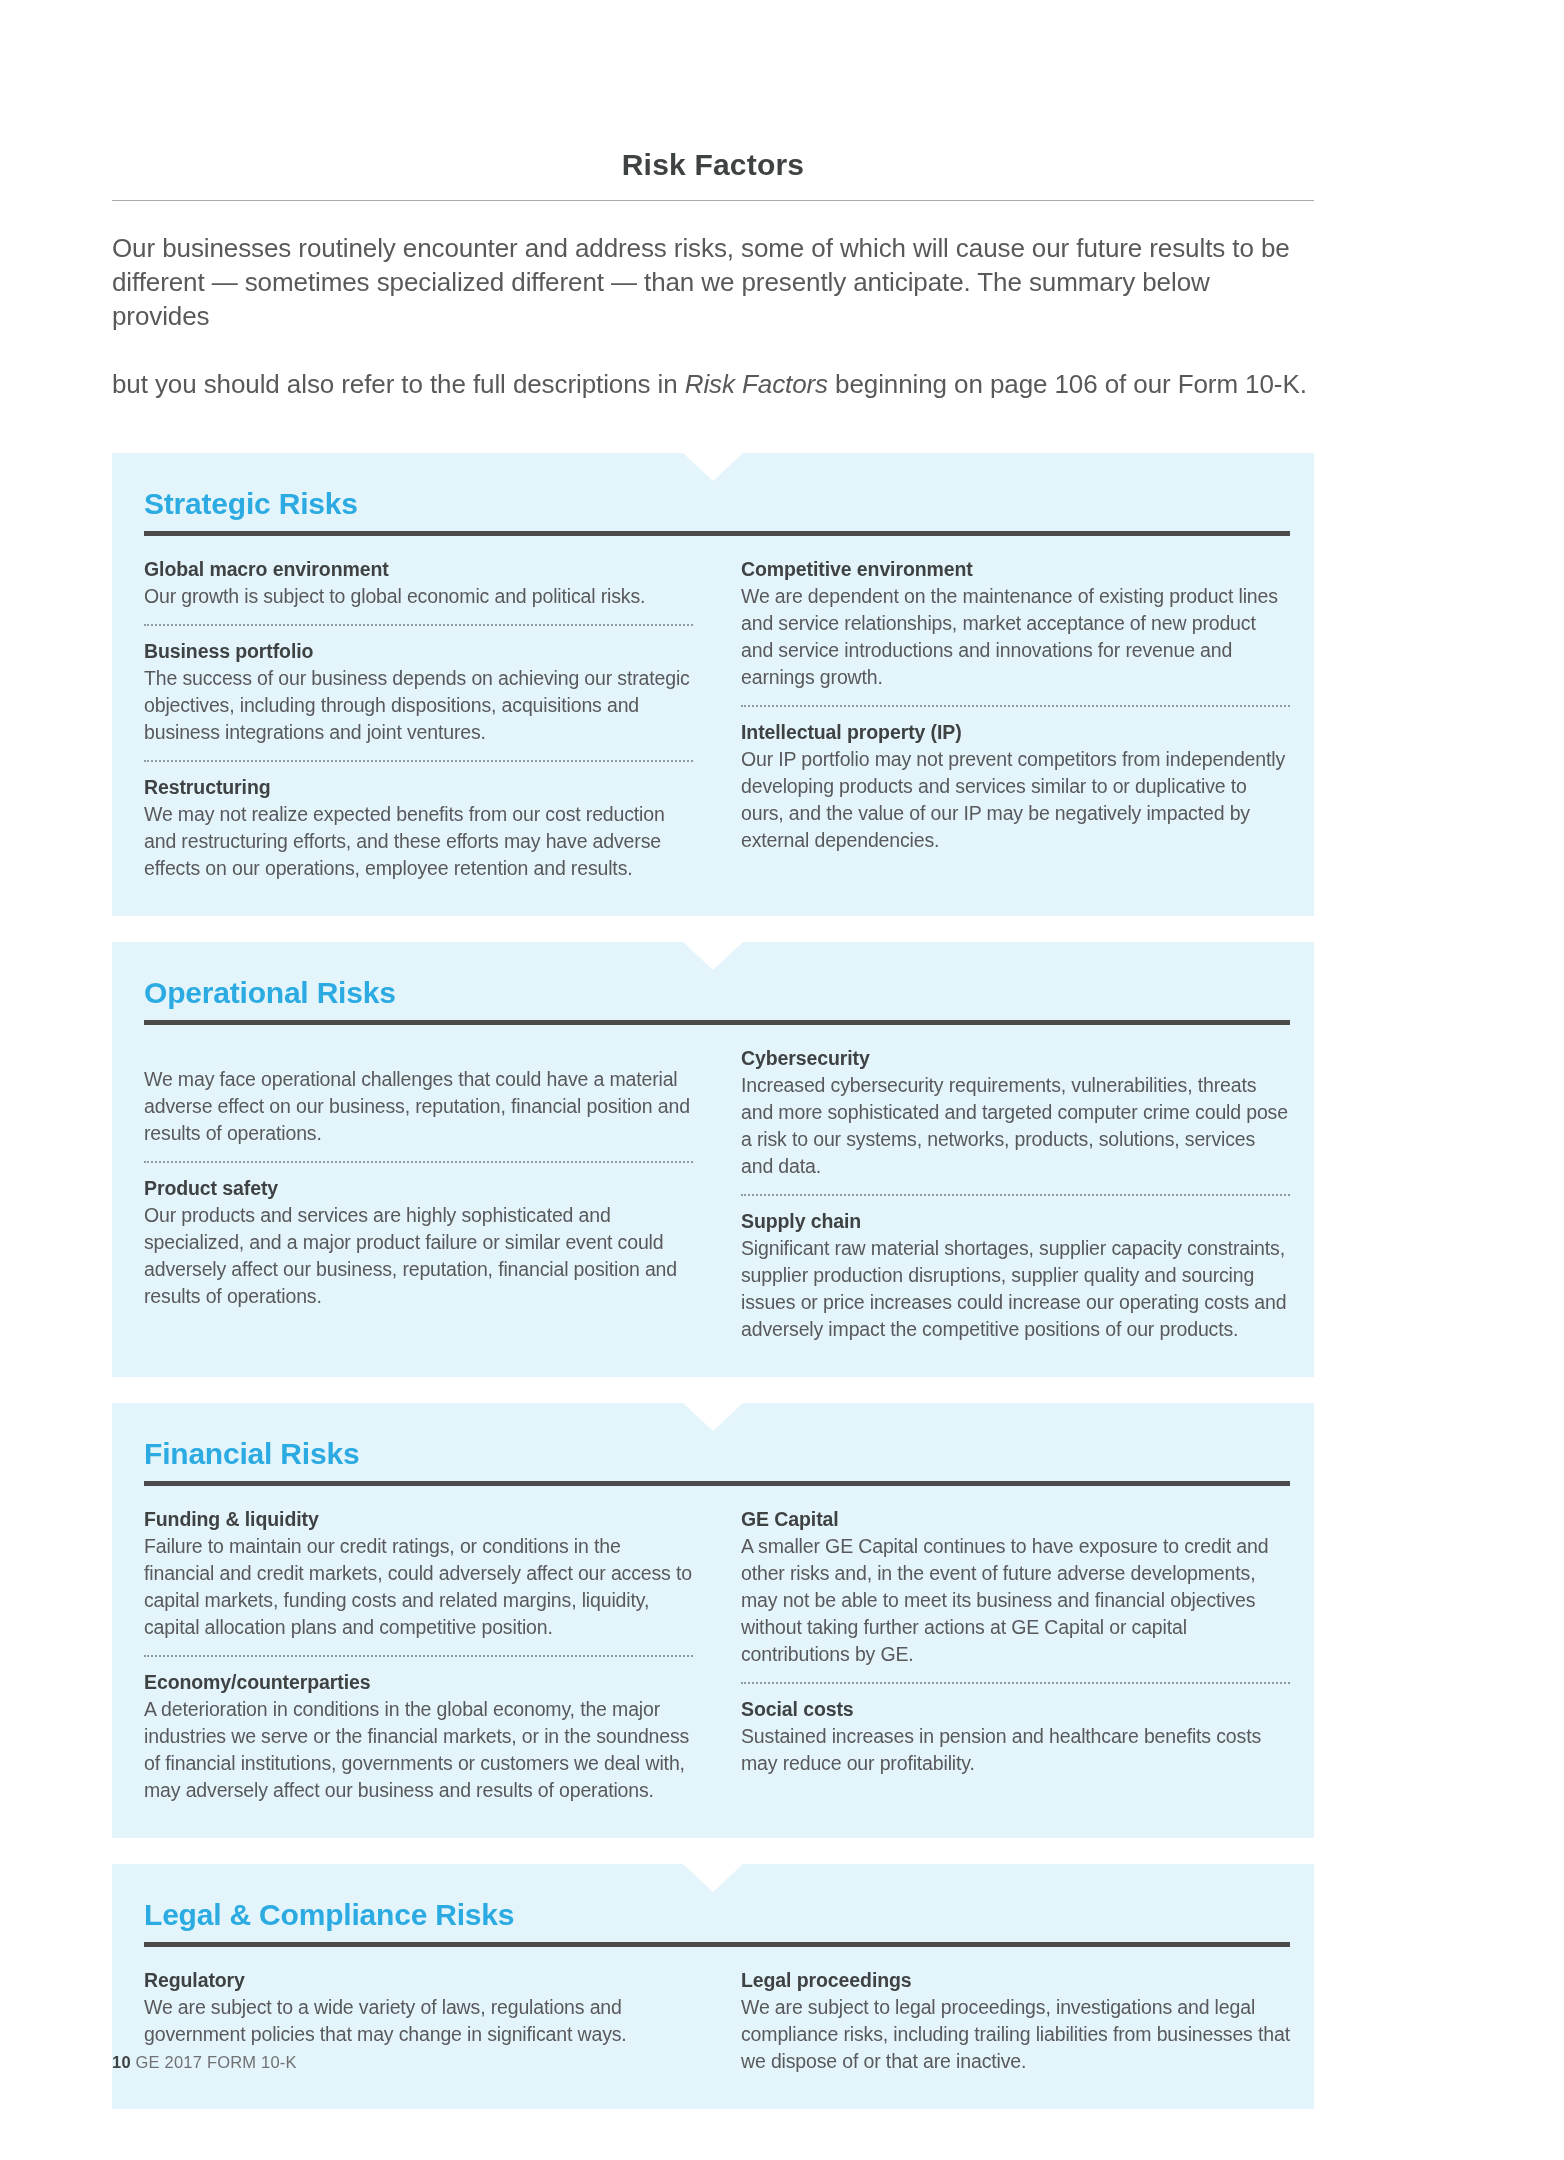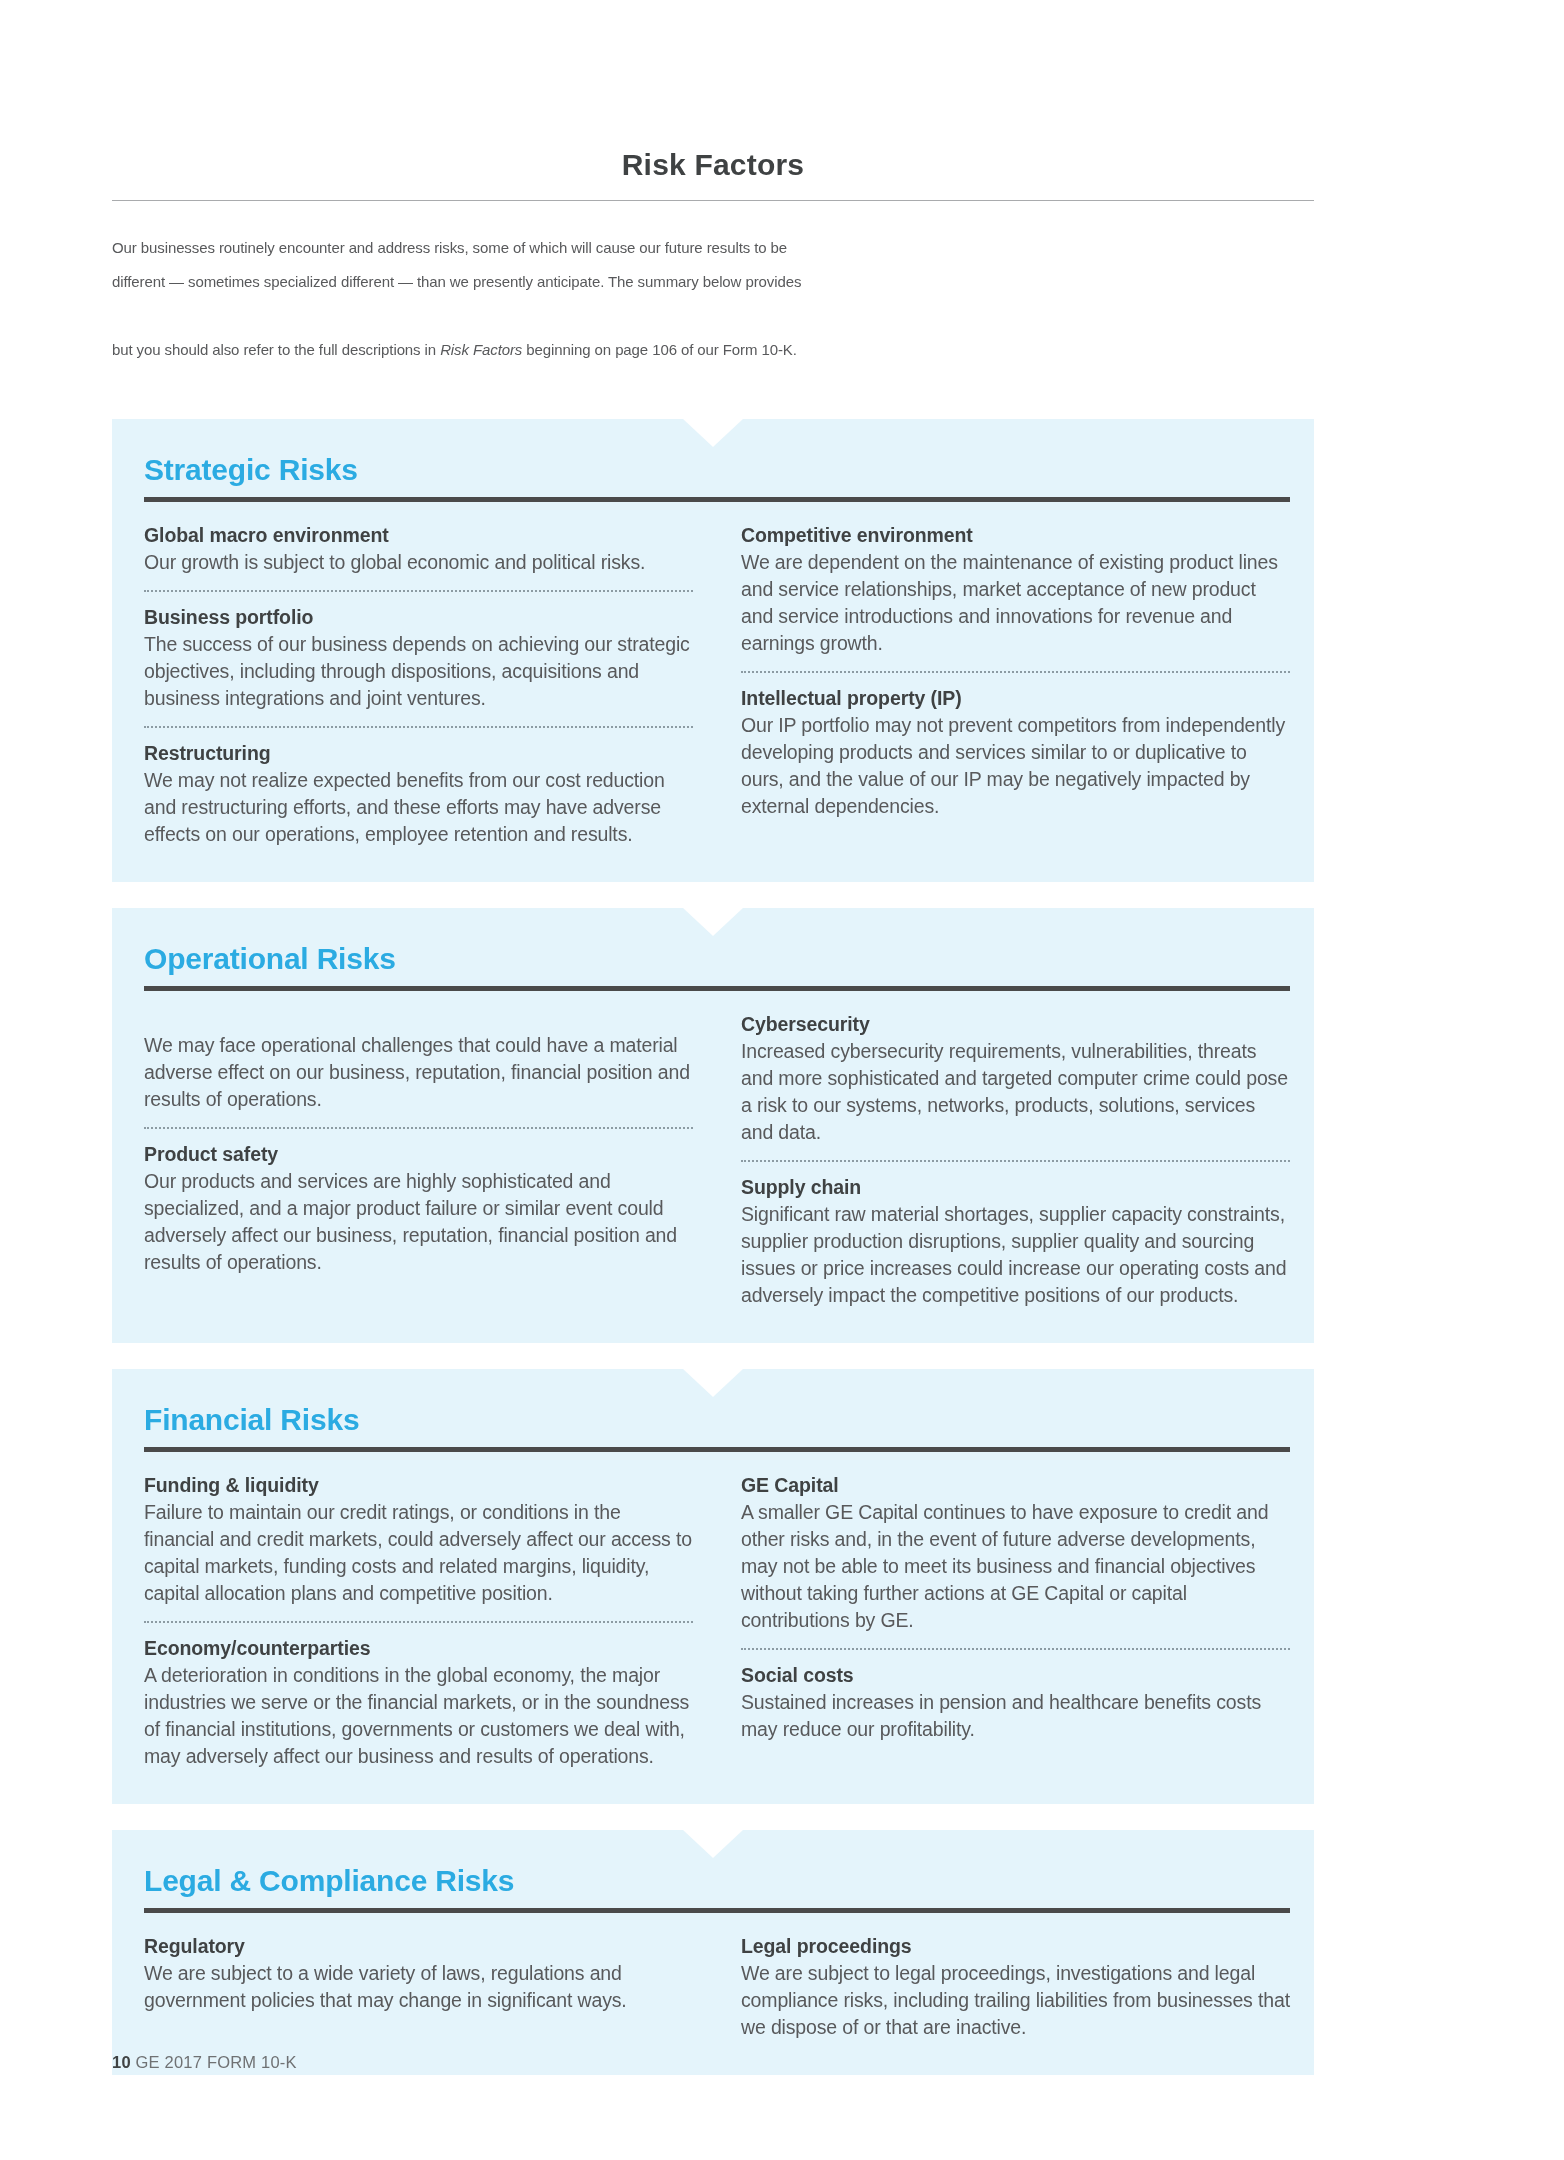--- a/index.html
+++ b/index.html
@@ -38,21 +38,21 @@
   .title-rule {
     margin-top: 18px;
     height: 1px;
     background: #a9abad;
     width: 100%;
   }
 
   
   .intro {
     margin-top: 30px;
-    font-size: 15px;
+    font-size: 26px;
     line-height: 34px;
     color: #58595b;
     letter-spacing: -0.1px;
   }
   .intro em {
     font-style: italic;
   }
 
   
   .panels {

